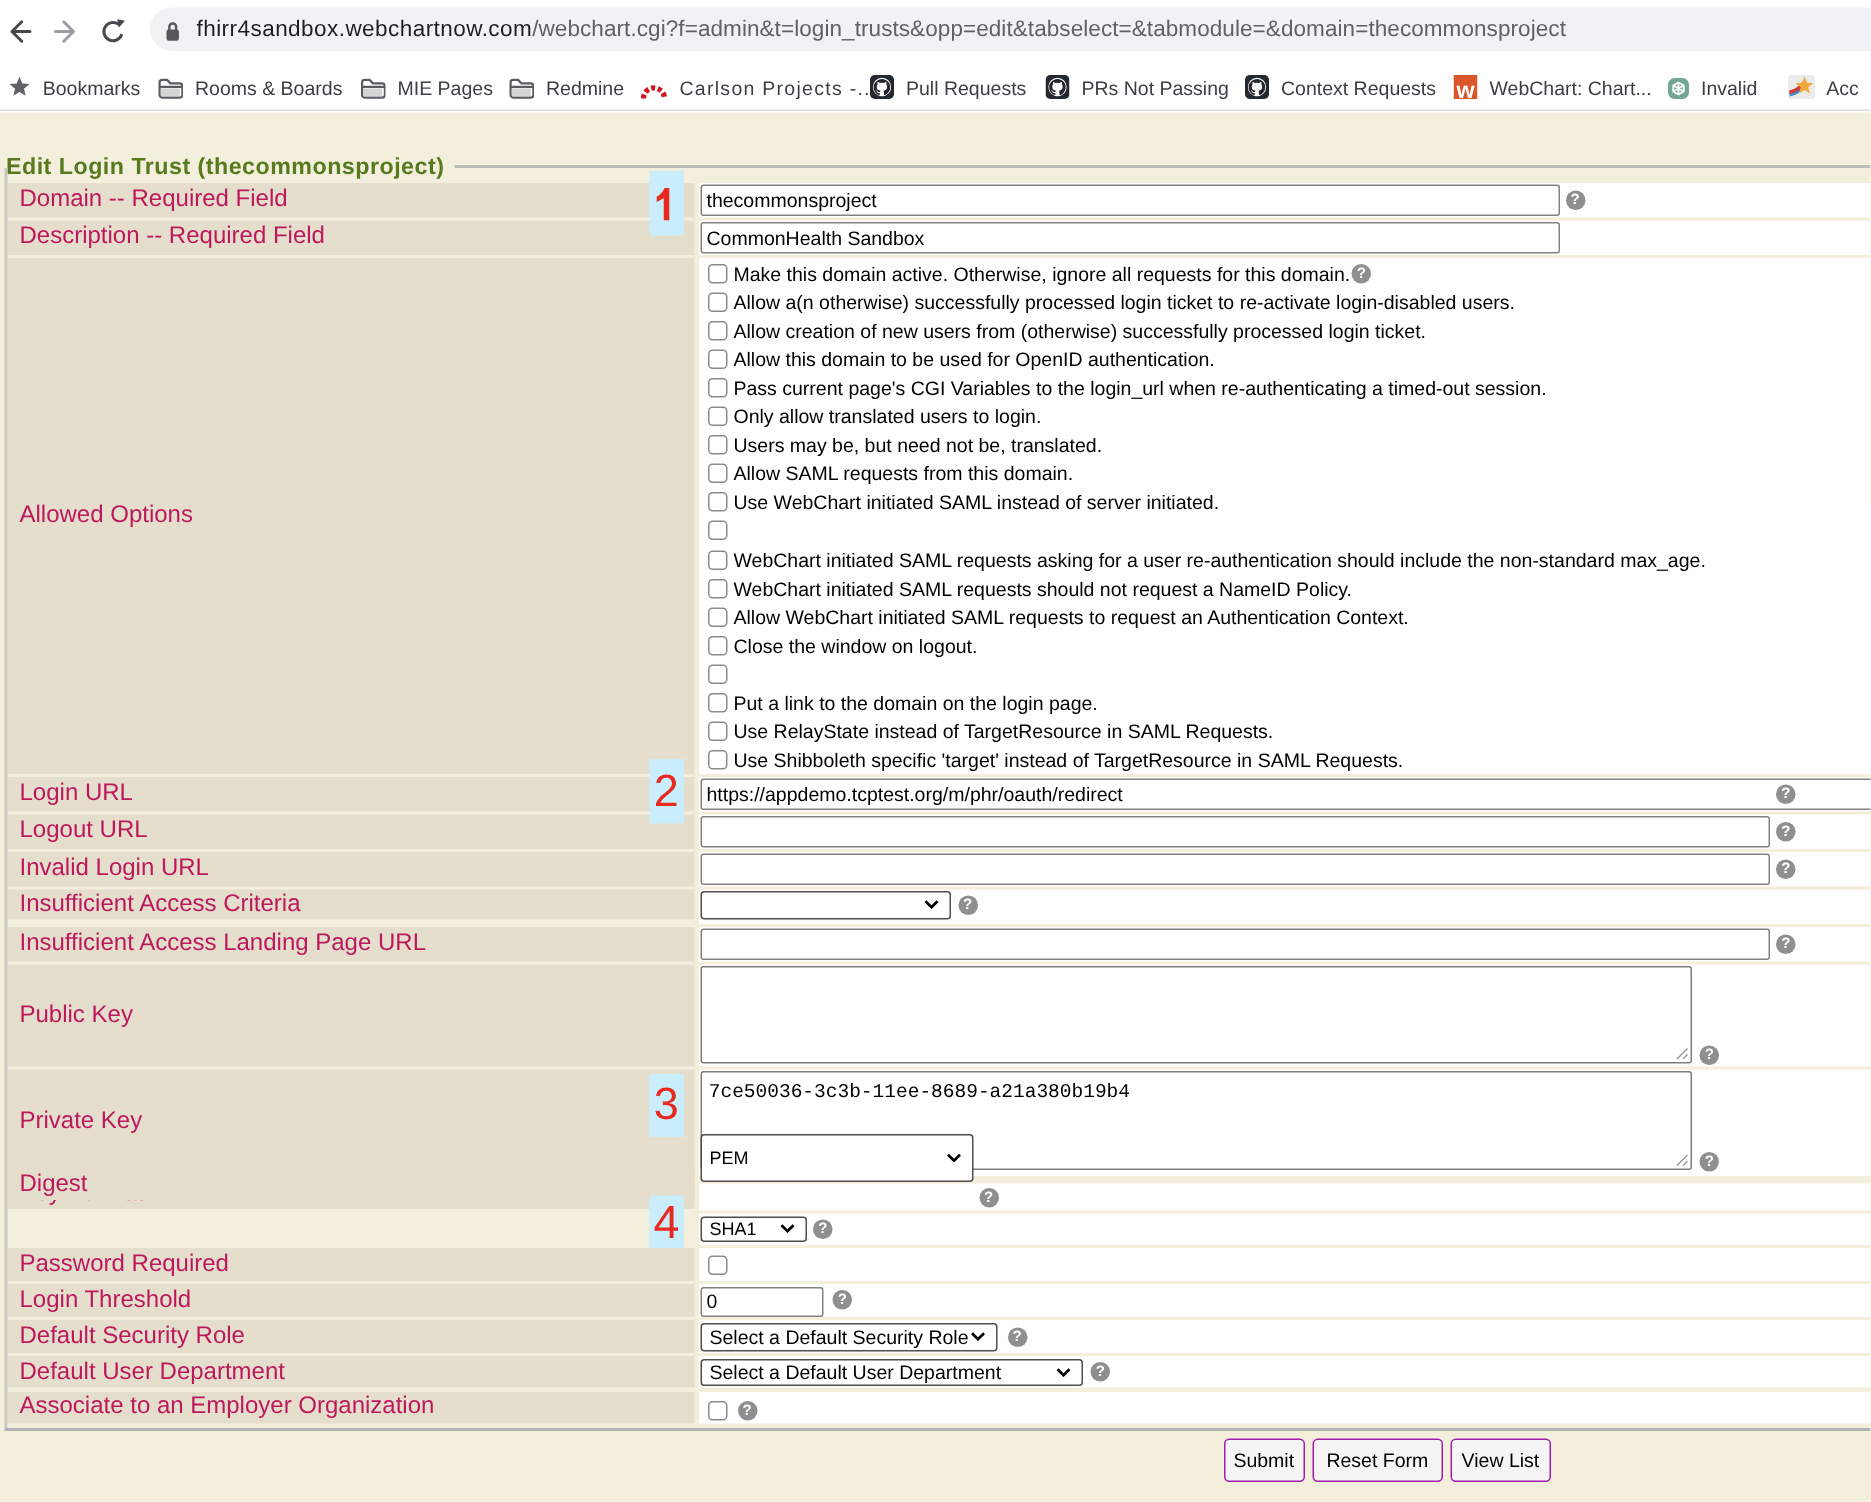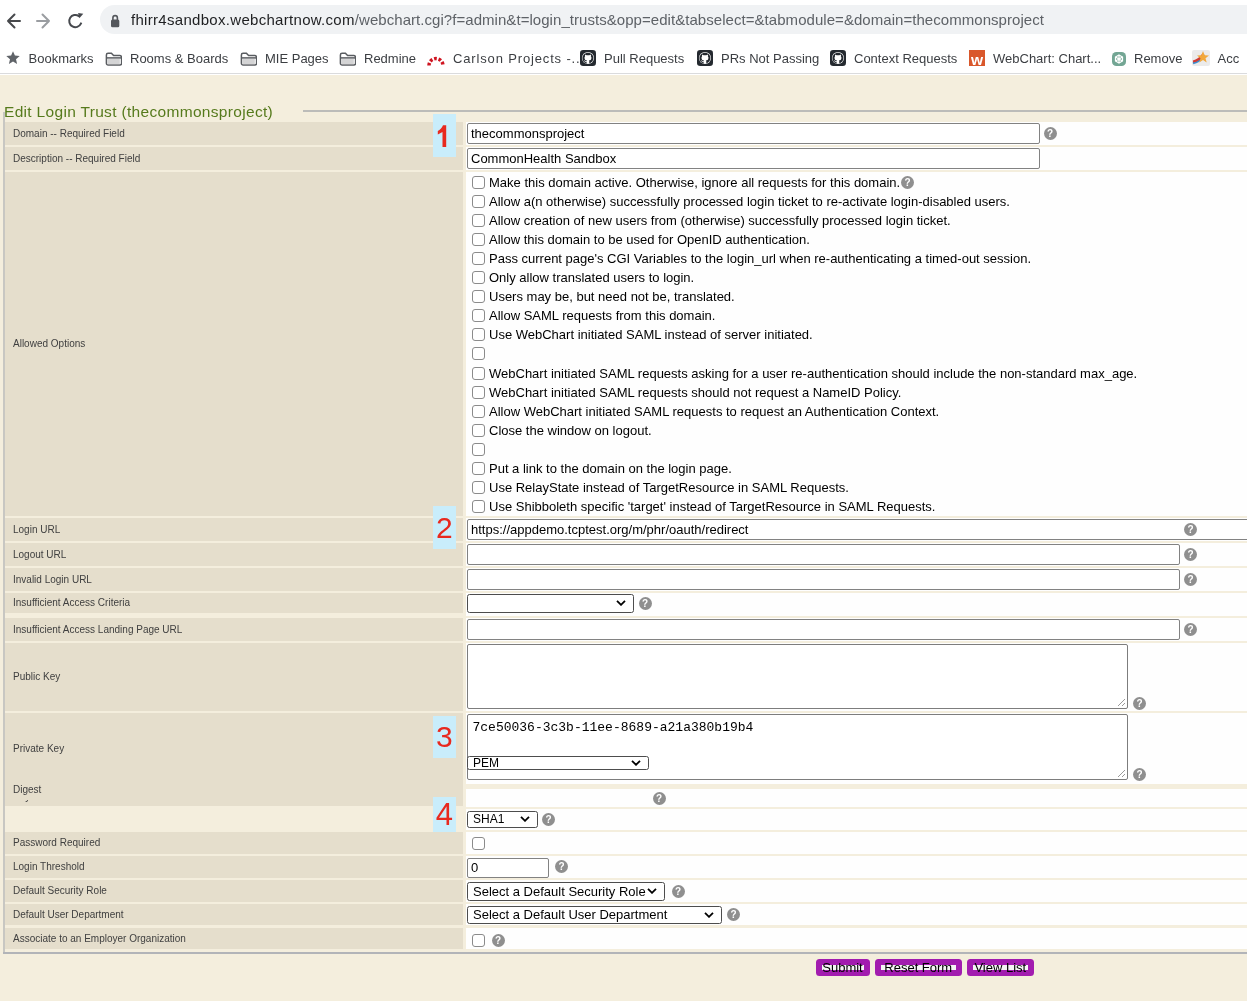--- a/index.html
+++ b/index.html
@@ -1,36 +1,36 @@
 <!DOCTYPE html>
 <html><head><meta charset="utf-8"><style>
 *{margin:0;padding:0;box-sizing:border-box}
 body{width:1247px;height:1001px;overflow:hidden;position:relative;background:#fff;
  font-family:"Liberation Sans",sans-serif;}
 .abs{position:absolute}
 #page{position:absolute;left:0;top:75px;width:1247px;height:926px;background:#f4eedd}
 .lcell{position:absolute;left:5px;width:458px;background:#e5decc;display:flex;align-items:center;
- font-size:10px;color:#404040;padding-left:8px}
+ font-size:16px;color:#be185d;padding-left:8px}
 .fcell{position:absolute;left:465.5px;width:781.5px;background:#fefefe}
 .tin{position:absolute;background:#fff;border:1px solid #828282;border-radius:2px;
  font-size:13px;color:#000;padding:0 0 0 3px;display:flex;align-items:center;white-space:nowrap}
 .sel{position:absolute;background:#fff;border:1.5px solid #4d4d4d;border-radius:2.5px;
  font-size:12px;color:#000;display:flex;align-items:center;padding-left:5px;white-space:nowrap}
 .chev{position:absolute;right:7px;top:50%;margin-top:-3px}
 .cbx{position:absolute;width:13px;height:13px;background:#fff;border:1px solid #8b8b8b;border-radius:3px}
 .qm{position:absolute;width:13px;height:13px;border-radius:50%;background:#8f8f8f;
  color:#fff;font-size:10px;font-weight:bold;text-align:center;line-height:13.5px}
 .cbline{position:absolute;left:471.5px;display:flex;align-items:center;height:19px;font-size:13px;color:#000}
 .cbsq{width:13px;height:13px;background:#fff;border:1px solid #8b8b8b;border-radius:3px;flex:none;margin-right:4.5px}
 .qmi{width:13px;height:13px;border-radius:50%;background:#8f8f8f;color:#fff;font-size:10px;
  font-weight:bold;text-align:center;line-height:13.5px;flex:none;margin-left:1px}
 .ta{position:absolute;background:#fff;border:1px solid #7d7d7d;border-radius:2px}
 .ann{position:absolute;left:433px;width:22.5px;background:#c9edfb;display:flex;align-items:center;
  justify-content:center;color:#e8291f}
-.btn{position:absolute;top:959px;height:17px;background:#f5f5f5;border:6px solid #a21caf;
+.btn{position:absolute;top:959px;height:29px;background:#f5f5f5;border:1px solid #a21caf;
  border-radius:3.5px;font-size:13px;color:#000;display:flex;align-items:center;justify-content:center}
 .bm{position:absolute;top:45.5px;height:20px;display:flex;align-items:flex-end;font-size:13px;color:#3b3e42}
 .bm svg{margin-right:8px;flex:none}
 </style></head><body>
 <div class="abs" style="left:0;top:0;width:1247px;height:41px;background:#fff"></div>
 <svg class="abs" style="left:4px;top:12px" width="18" height="18" viewBox="0 0 18 18">
 <path d="M10.5 2.5 L4 9 L10.5 15.5 M4 9 H16" stroke="#47494c" stroke-width="2" fill="none" stroke-linecap="round" stroke-linejoin="round"></path>
   </svg>
 <svg class="abs" style="left:35px;top:12px" width="18" height="18" viewBox="0 0 18 18">
 <path d="M7.5 2.5 L14 9 L7.5 15.5 M14 9 H2" stroke="#9a9da1" stroke-width="2" fill="none" stroke-linecap="round" stroke-linejoin="round"></path>
@@ -123,33 +123,33 @@
     <span>WebChart: Chart...</span>
   </div>
 <div class="bm" style="left:1112px">
     <svg width="14" height="14" viewBox="0 0 16 16">
       <rect width="16" height="16" rx="5" fill="#73a694"></rect>
 <g stroke="#fff" stroke-width="1.4" fill="none">
         <path d="M8 3.4 L12 5.7 V10.3 L8 12.6 L4 10.3 V5.7 Z"></path>
         <path d="M8 3.4 V8 M12 5.7 L8 8 M4 5.7 L8 8 M8 12.6 V8 M12 10.3 L8 8 M4 10.3 L8 8"></path>
       </g>
     </svg>
-    <span>Remove</span>
+    <span>Invalid</span>
   </div>
 <div class="bm" style="left:1191.5px">
     <svg width="18" height="16" viewBox="0 0 18 16">
       <rect width="18" height="16" rx="2" fill="#ebebeb"></rect>
       <path d="M1 13 Q7 12 12 5" stroke="#3d8fd1" stroke-width="2.6" fill="none"></path>
       <path d="M1 11.5 Q7 10.5 11.5 4" stroke="#d23b33" stroke-width="2.2" fill="none"></path>
       <path d="M11 1 L12.6 5.2 L17 5.5 L13.5 8.2 L14.7 12.5 L11 10 L7.3 12.5 L8.5 8.2 L5 5.5 L9.4 5.2 Z" fill="#f2a83b"></path>
     </svg>
     <span>Acc</span>
   </div>
 <div id="page"></div>
-<div class="abs" style="left:4px;top:102.5px;font-size:15.5px;font-weight:normal;color:#567a1c;letter-spacing:0.32px">Edit Login Trust (thecommonsproject)</div>
+<div class="abs" style="left:4px;top:102.5px;font-size:15.5px;font-weight:bold;color:#567a1c;letter-spacing:0.32px">Edit Login Trust (thecommonsproject)</div>
 <div class="abs" style="left:303px;top:109.5px;width:944px;height:2px;background:#bcbcb9"></div>
 <div class="abs" style="left:3px;top:112px;width:1.5px;height:840px;background:#c8c7c2"></div>
 <div class="abs" style="left:3px;top:951.5px;width:1244px;height:2px;background:#b2b4b8"></div>
 <div class="lcell" style="top:121.5px;height:23px">Domain -- Required Field</div>
 <div class="fcell" style="top:121.5px;height:23px"></div>
 <div class="lcell" style="top:146.5px;height:23px">Description -- Required Field</div>
 <div class="fcell" style="top:146.5px;height:23px"></div>
 <div class="lcell" style="top:171.5px;height:344px">Allowed Options</div>
 <div class="fcell" style="top:171.5px;height:344px"></div>
 <div class="lcell" style="top:517.5px;height:23px">Login URL</div>
@@ -271,21 +271,21 @@
 <div class="ta" style="left:467px;top:644px;width:661px;height:64.5px">
     <svg style="position:absolute;right:1px;bottom:1px" width="9" height="9" viewBox="0 0 9 9">
 <path d="M8 1 L1 8 M8 5 L5 8" stroke="#9a9a9a" stroke-width="1"></path>
     </svg>
   </div>
 <div class="qm" style="left:1133px;top:696.5px">?</div>
 <div class="ta" style="left:467px;top:714px;width:661px;height:65.5px;font-family:'Liberation Mono',monospace;font-size:13px;padding:4.5px 0 0 4.5px;color:#000">7ce50036-3c3b-11ee-8689-a21a380b19b4<svg style="position:absolute;right:1px;bottom:1px" width="9" height="9" viewBox="0 0 9 9">
 <path d="M8 1 L1 8 M8 5 L5 8" stroke="#9a9a9a" stroke-width="1"></path>
     </svg></div>
 <div class="qm" style="left:1133px;top:768px">?</div>
-<div class="sel" style="left:467px;top:756px;width:181.5px;height:14px">PEM<svg class="chev" width="10" height="6" viewBox="0 0 10 6">
+<div class="sel" style="left:467px;top:756px;width:181.5px;height:32px">PEM<svg class="chev" width="10" height="6" viewBox="0 0 10 6">
       <path d="M1 0.8 L5 4.8 L9 0.8" stroke="#000" stroke-width="1.8" fill="none"></path>
     </svg></div>
 <div class="qm" style="left:652.5px;top:791.5px">?</div>
 <div class="sel" style="left:467px;top:810.5px;width:70.5px;height:17px">SHA1<svg class="chev" width="10" height="6" viewBox="0 0 10 6">
       <path d="M1 0.8 L5 4.8 L9 0.8" stroke="#000" stroke-width="1.8" fill="none"></path>
     </svg></div>
 <div class="qm" style="left:542px;top:812.5px">?</div>
 <div class="cbx" style="left:471.5px;top:837px"></div>
 <div class="tin" style="left:467px;top:857.5px;width:82px;height:20px">0</div>
 <div class="qm" style="left:555px;top:860px">?</div>

